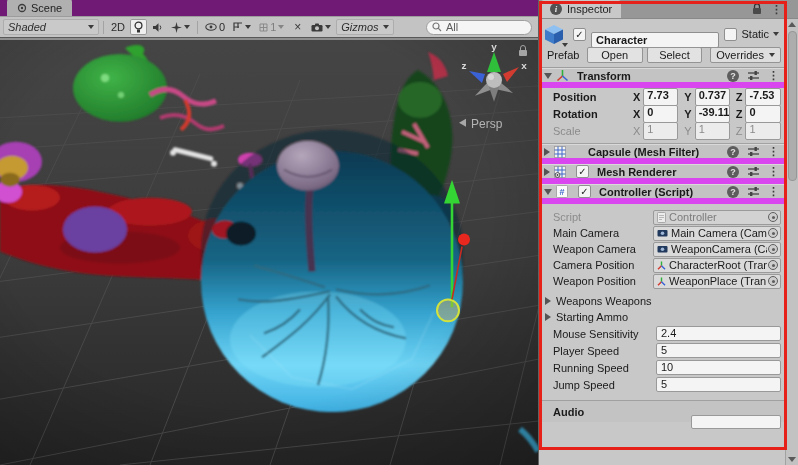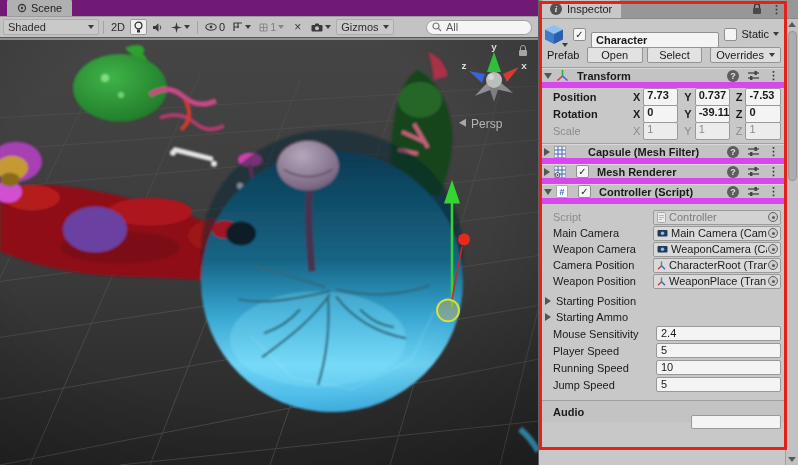--- a/index.html
+++ b/index.html
@@ -9,21 +9,21 @@
          background:#c8c8c8; user-select:none; }
 
   
   .scene-panel { position:absolute; left:0; top:0; width:538px; height:465px; background:#8f8f8f; }
   .scene-tabstrip { height:16px; background:#701a75; display:flex; align-items:flex-end; padding-left:7px; }
   .scene-tab { height:17px; background:#b0b0b0; border-radius:3px 3px 0 0; display:flex; align-items:center;
                gap:4px; padding:0 10px; color:#222; }
   .scene-toolbar { height:22px; background:#c3c3c3; border-top:1px solid #9c9c9c; border-bottom:1px solid #585858;
                    display:flex; align-items:center; gap:2px; padding:0 3px; color:#2c2c2c; }
   .dd { display:flex; align-items:center; height:16px; padding:0 4px; background:#c9c9c9;
-        border:1px solid #adadad; border-radius:2px; gap:4px; }
+        border:1px solid #adadad; border-radius:2px; gap:4px;font-style:italic; }
   .caret { width:0; height:0; border-left:3px solid transparent; border-right:3px solid transparent;
            border-top:4px solid #3c3c3c; flex:none; }
   .tbtn { height:16px; min-width:17px; display:flex; align-items:center; justify-content:center;
           gap:2px; border-radius:2px; padding:0 3px; }
   .tbtn.active { background:#efefef; box-shadow:inset 0 0 0 1px #999; }
   .tsep { width:1px; height:13px; background:#a3a3a3; margin:0 2px; flex:none; }
   .faint { opacity:.45; }
   .search-pill { margin-left:auto; margin-right:3px; width:106px; height:15px; background:#f5f5f5;
                  border:1px solid #9e9e9e; border-radius:8px; display:flex; align-items:center;
                  gap:4px; padding:0 5px; color:#5c5c5c; }
@@ -648,21 +648,21 @@
               </svg>
           </span>
           <span class="obj-text">WeaponPlace (Tran</span>
           <span class="obj-picker"></span>
         </span>
       </div>
 
       <div style="height:4px"></div>
       <div class="fold-row">
         <span class="tri"></span>
-        <span>Starting Position</span>
+        <span>Weapons Weapons</span>
       </div>
       <div class="fold-row">
         <span class="tri"></span>
         <span>Starting Ammo</span>
       </div>
 
 
       <div class="set-row">
         <span class="set-label">Mouse Sensitivity</span>
         <span class="set-field">2.4</span>

